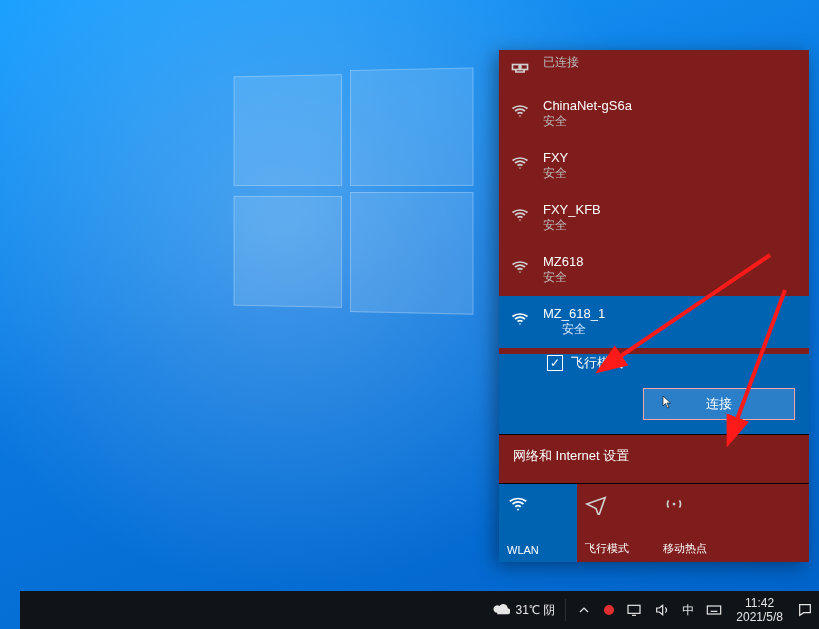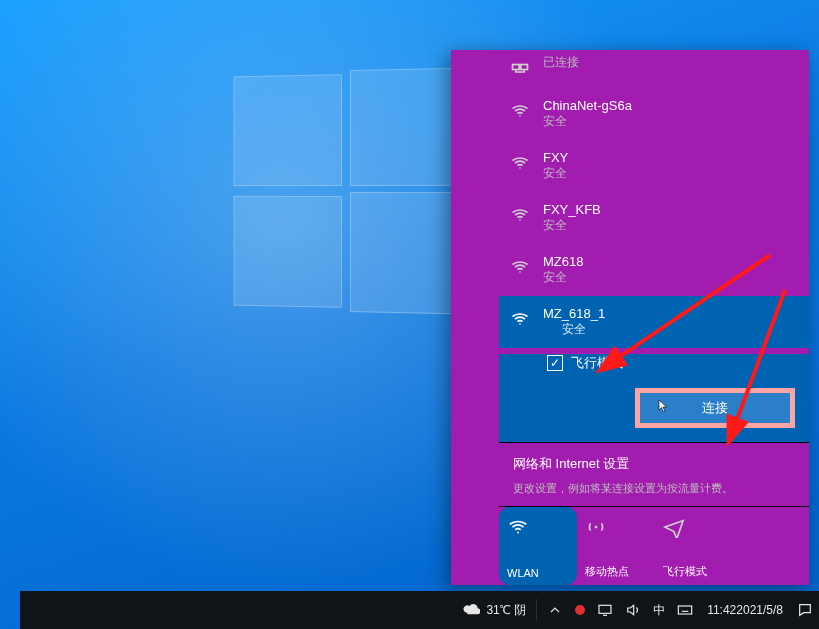--- a/index.html
+++ b/index.html
@@ -10,55 +10,55 @@
   }
   
   .winlogo{position:absolute;left:230px;top:70px;width:240px;height:240px;transform:perspective(800px) rotateY(-8deg);}
   .winlogo .pane{position:absolute;background:rgba(255,255,255,0.12);border:1px solid rgba(255,255,255,0.25);}
   .winlogo .p1{left:0;top:4px;width:110px;height:110px;}
   .winlogo .p2{left:120px;top:0;width:120px;height:114px;}
   .winlogo .p3{left:0;top:126px;width:110px;height:110px;}
   .winlogo .p4{left:120px;top:122px;width:120px;height:118px;}
 
   
-  .flyout{position:absolute;right:10px;top:50px;width:310px;background:#a21caf;color:#fff;font-size:13px;box-shadow:-4px 4px 18px rgba(0,0,0,0.4);padding-left:48px;}
+  .flyout{position:absolute;right:10px;top:50px;width:310px;background:#7f1d1d;color:#fff;font-size:13px;box-shadow:-4px 4px 18px rgba(0,0,0,0.4);}
   .net-item{display:flex;align-items:flex-start;padding:10px 14px 10px 10px;gap:12px;}
   .net-item.cut{padding-top:4px;}
   .net-item .icon{width:22px;height:22px;flex:0 0 22px;display:flex;align-items:center;justify-content:center;margin-top:2px;}
   .wifi-svg{width:20px;height:20px;stroke:#d0d0d0;fill:none;stroke-width:2;}
   .net-item .texts{display:flex;flex-direction:column;}
   .net-name{color:#ffffff;}
   .net-sub{color:#bdbdbd;font-size:12px;}
   .net-item.selected{background:#0063b1;text-align:center;}
   .net-item.selected .wifi-svg{stroke:#fff;}
   .net-item.selected .net-sub{color:#dbeafe;}
   .selected-body{background:#0063b1;padding:0 14px 14px 48px;}
   .autorow{display:flex;align-items:center;gap:8px;color:#fff;margin:6px 0 16px;}
   .chk{width:16px;height:16px;border:1.5px solid #fff;display:flex;align-items:center;justify-content:center;font-size:12px;color:#fff;box-sizing:border-box;}
   .connect-row{display:flex;justify-content:flex-end;}
-  .connect-btn{border:5px solid #fca5a5;background:#2b7fc9;color:#fff;padding:6px 0;width:150px;text-align:center;font-size:13px;cursor:pointer;position:relative;}
+  .connect-btn{border:1px solid #fca5a5;background:#2b7fc9;color:#fff;padding:6px 0;width:150px;text-align:center;font-size:13px;cursor:pointer;position:relative;}
   .cursor-in-btn{position:absolute;left:18px;top:6px;width:10px;height:14px;}
   .cursor-in-btn svg{width:10px;height:14px;fill:#fff;stroke:#000;stroke-width:0.6;}
 
   .settings-block{padding:12px 14px 10px 14px;border-top:1px solid #000;}
   .settings-title{color:#fff;font-size:13px;margin-bottom:8px;}
   .settings-sub{color:#bdbdbd;font-size:11px;}
 
   .tiles{display:flex;border-top:1px solid #000;}
   .tile{flex:0 0 78px;height:78px;display:flex;flex-direction:column;justify-content:space-between;padding:8px 8px 6px 8px;box-sizing:border-box;font-size:11px;color:#fff;}
   .tile .tile-icon{height:24px;display:flex;align-items:center;}
   .tile .tile-icon svg{stroke:#d0d0d0;fill:none;stroke-width:1.8;}
-  .tile.active{background:#0063b1;border-radius:11px;}
+  .tile.active{background:#0063b1;}
   .tile.active .tile-icon svg{stroke:#fff;}
 
   
   .taskbar{position:absolute;left:0;right:0;bottom:0;height:38px;background:#101318;display:flex;align-items:center;color:#e6e6e6;font-size:12px;margin-left:20px;}
   .tb-right{margin-left:auto;display:flex;align-items:center;height:100%;}
   .tb-item{display:flex;align-items:center;padding:0 6px;height:100%;}
-  .tb-clock{display:flex;align-items:center;line-height:14px;padding:0 8px;}
+  .tb-clock{display:flex;flex-direction:column;align-items:center;line-height:14px;padding:0 8px;}
   .tb-sep{width:1px;height:22px;background:#2a2f37;margin:0 4px;}
   .tb-icon svg{width:16px;height:16px;stroke:#e6e6e6;fill:none;stroke-width:1.8;}
   .rec-dot{width:10px;height:10px;border-radius:50%;background:#e03030;}
 
   
   .arrow{position:absolute;pointer-events:none;}
   .arrow svg{overflow:visible;}
 </style>
 </head>
 <body>
@@ -173,52 +173,51 @@
               <path d="M1 1 L1 11 L3.5 8.5 L5.5 13 L7 12.3 L5 8 L8.5 8 Z"></path>
             </svg>
         </span>
         <span>连接</span>
       </div>
     </div>
   </div>
 
   <div class="settings-block">
     <div class="settings-title">网络和 Internet 设置</div>
-    <div class="settings-sub">更改设置，例如将某连接设置为按流量计费。</div>
   </div>
 
   <div class="tiles">
     <div class="tile active">
       <span class="tile-icon">
           <svg width="22" height="22" viewBox="0 0 24 24">
             <path d="M3 9a15 15 0 0 1 18 0"></path>
             <path d="M6 12a10 10 0 0 1 12 0"></path>
             <path d="M9 15a5 5 0 0 1 6 0"></path>
             <circle cx="12" cy="18" r="1" fill="#fff" stroke="none"></circle>
           </svg>
         </span>
       <span>WLAN</span>
     </div>
     <div class="tile">
       <span class="tile-icon">
           <svg width="22" height="22" viewBox="0 0 24 24">
+            <path d="M2 12l20-7-7 20-3-8-10-5z"></path>
+          </svg>
+        </span>
+      <span>飞行模式</span>
+    </div>
+    <div class="tile">
+      <span class="tile-icon">
+          <svg width="22" height="22" viewBox="0 0 24 24">
             <path d="M6 8a8 8 0 0 0 0 8"></path>
             <path d="M18 8a8 8 0 0 1 0 8"></path>
             <circle cx="12" cy="12" r="1.5" fill="#d0d0d0" stroke="none"></circle>
           </svg>
         </span>
       <span>移动热点</span>
-    </div>
-    <div class="tile">
-      <span class="tile-icon">
-          <svg width="22" height="22" viewBox="0 0 24 24">
-            <path d="M2 12l20-7-7 20-3-8-10-5z"></path>
-          </svg>
-        </span>
-      <span>飞行模式</span>
     </div>
   </div>
 </div>
 
 <div class="arrow" style="left:600px;top:245px;">
   <svg width="180" height="130">
     <defs>
         <marker id="ah1" markerWidth="10" markerHeight="10" refX="2" refY="3" orient="auto">
           <path d="M0,0 L0,6 L8,3 z" fill="#ff1a1a"></path>
         </marker>

